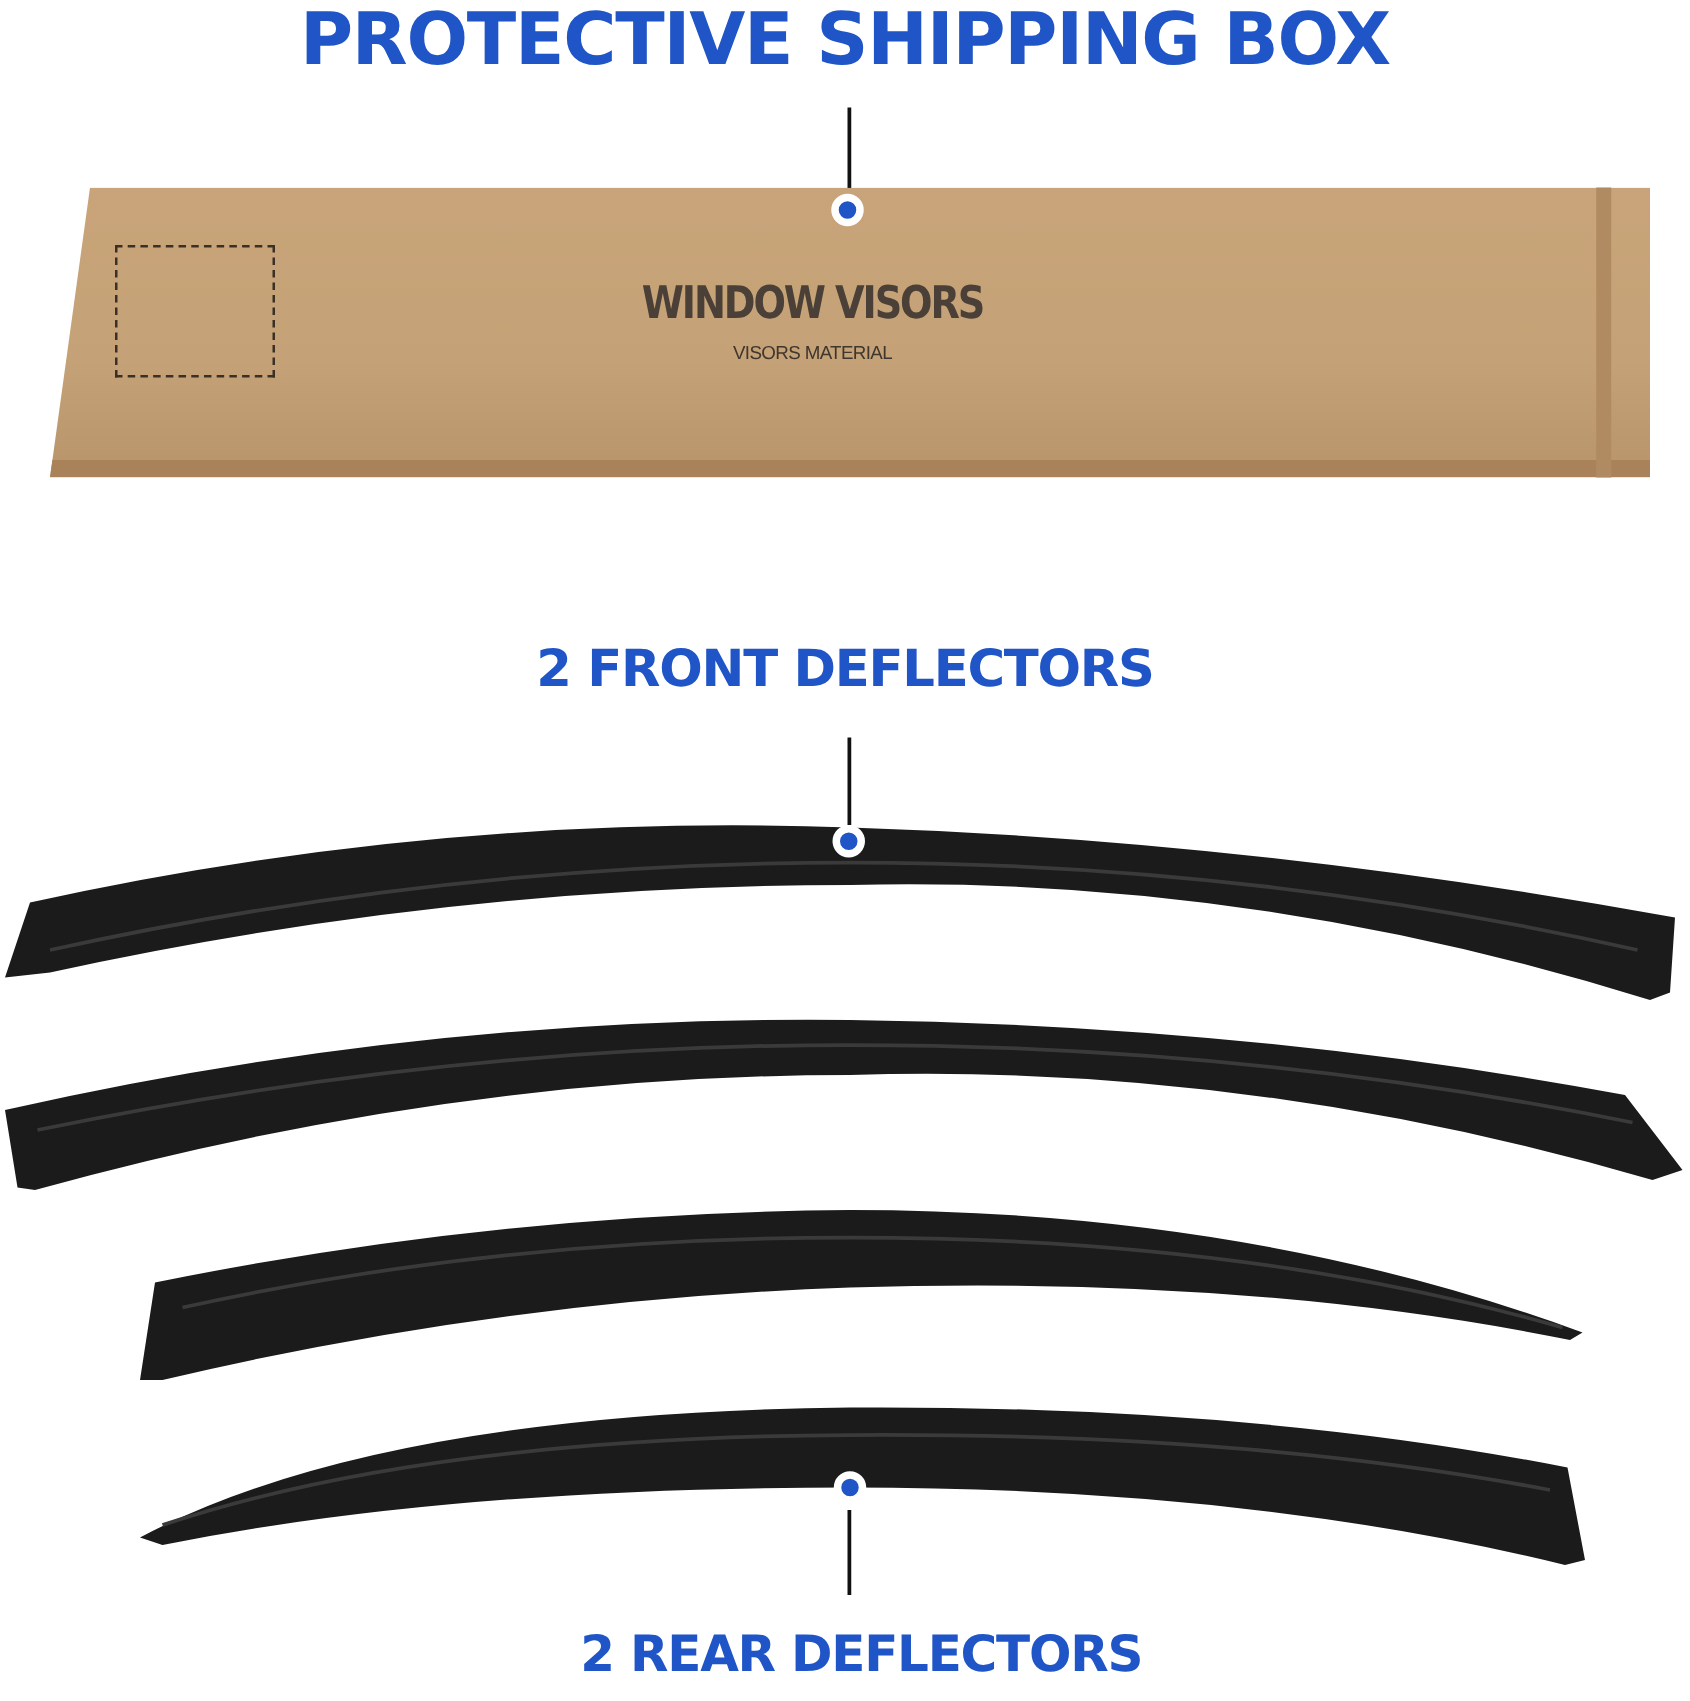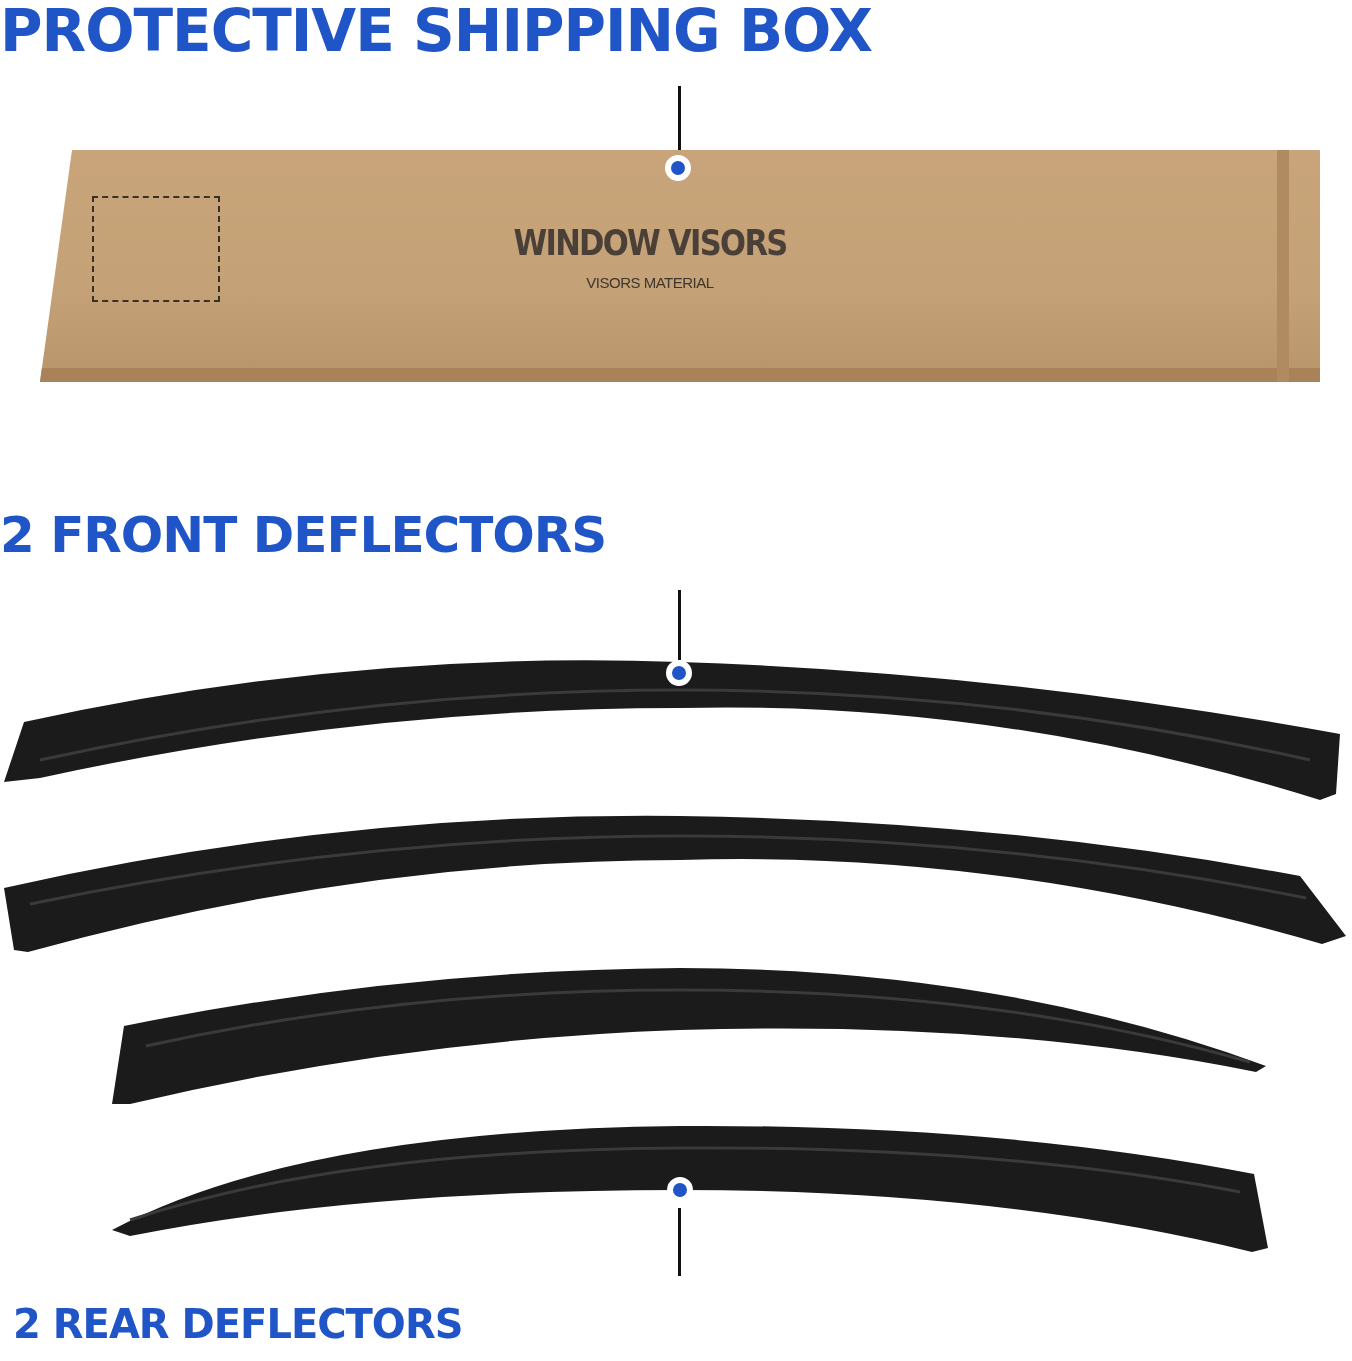--- a/index.html
+++ b/index.html
@@ -1,23 +1,23 @@
 <!DOCTYPE html>
 <html><head>
 <meta charset="utf-8">
 <style>
   html, body { margin: 0; padding: 0; background: #ffffff; }
   body { width: 1352px; height: 1361px; position: relative; overflow: hidden; font-family: "Liberation Sans", sans-serif; }
   .heading {
-    position: absolute; left: 0; width: 1352px; 
+    position: absolute; left: 0; width: 1352px; text-align: center;
     font-family: "DejaVu Sans", sans-serif; font-weight: bold; color: #1f55c7;
     letter-spacing: -1px; white-space: nowrap;
   }
   #h-box { top: 0px; font-size: 58px; line-height: 62px; }
-  #h-front { top: 502px; font-size: 50px; line-height: 66px; }
+  #h-front { top: 502px; font-size: 41px; line-height: 66px; }
   #h-rear { top: 1292px; font-size: 40px; line-height: 64px; margin-left: 13px; }
   .leader { position: absolute; width: 3px; background: #111; }
   .dot { position: absolute; width: 14px; height: 14px; border-radius: 50%; background: #1f55c7; border: 6px solid #ffffff; box-sizing: content-box; }
   .box {
     position: absolute; left: 40px; top: 150px; width: 1280px; height: 232px;
     background: linear-gradient(180deg, #c9a47a 0%, #c4a176 60%, #b8946a 100%);
     clip-path: polygon(2.5% 0%, 100% 0%, 100% 100%, 0% 100%);
     box-shadow: inset 0 -14px 0 #a98259;
   }
   .box-edge { position: absolute; left: 1277px; top: 150px; width: 12px; height: 232px; background: #b08a60; }

